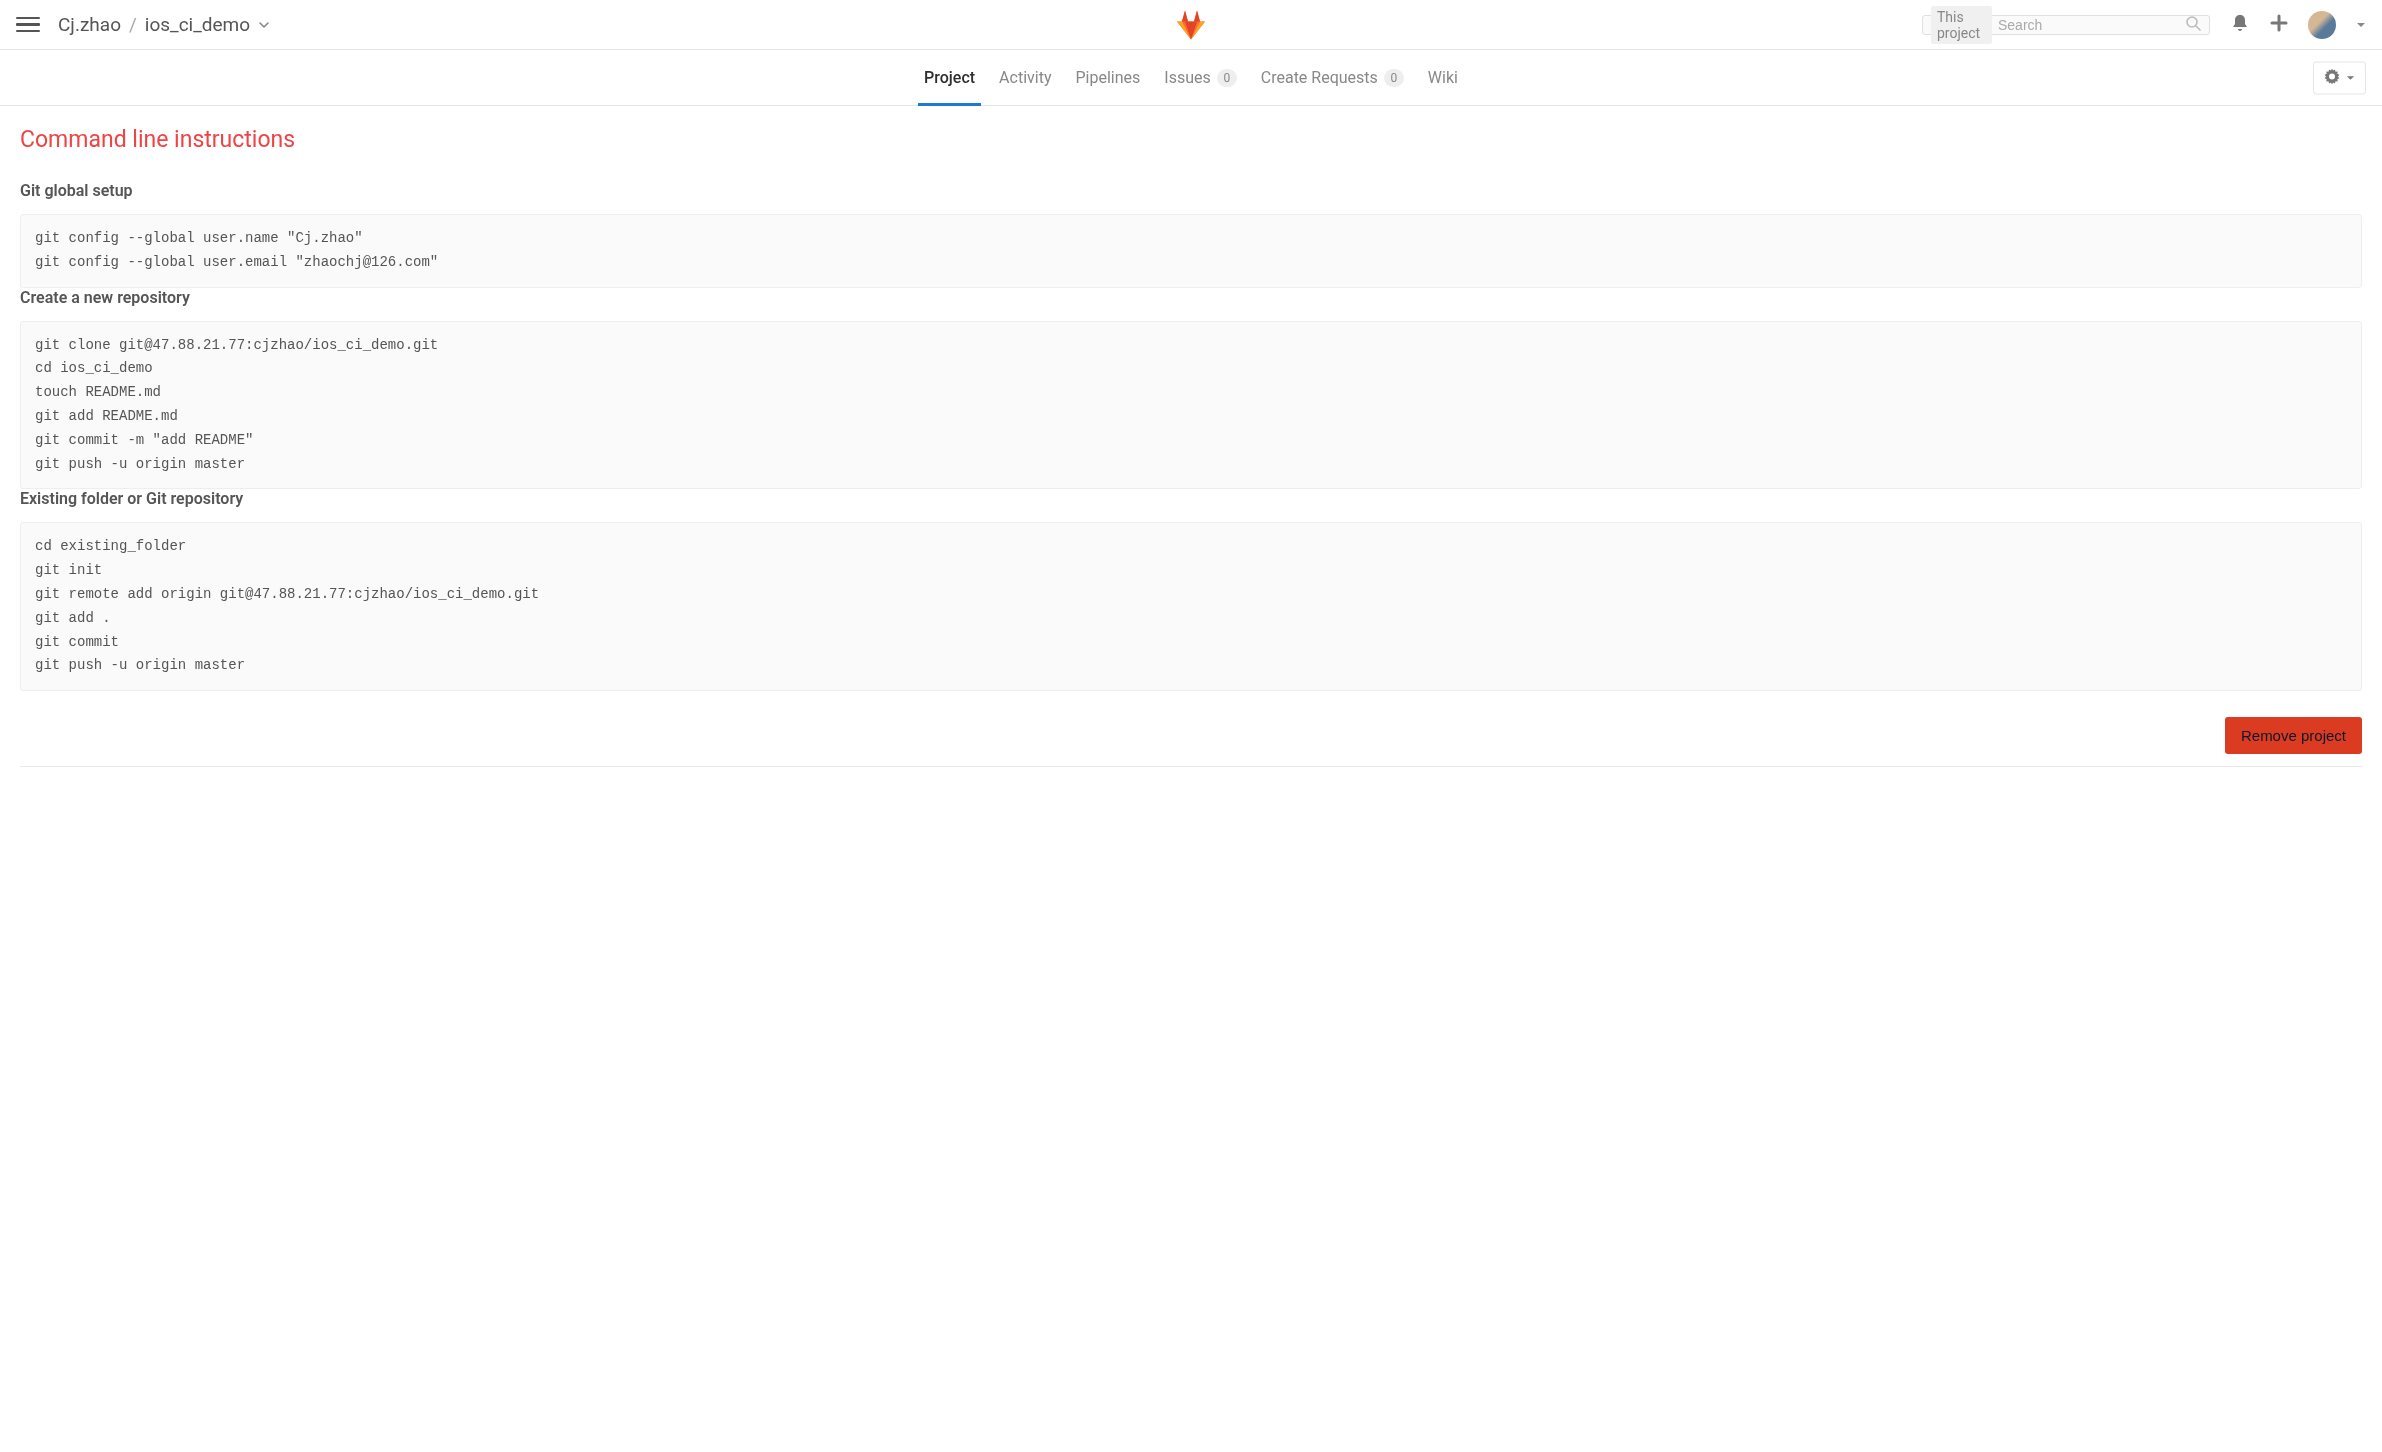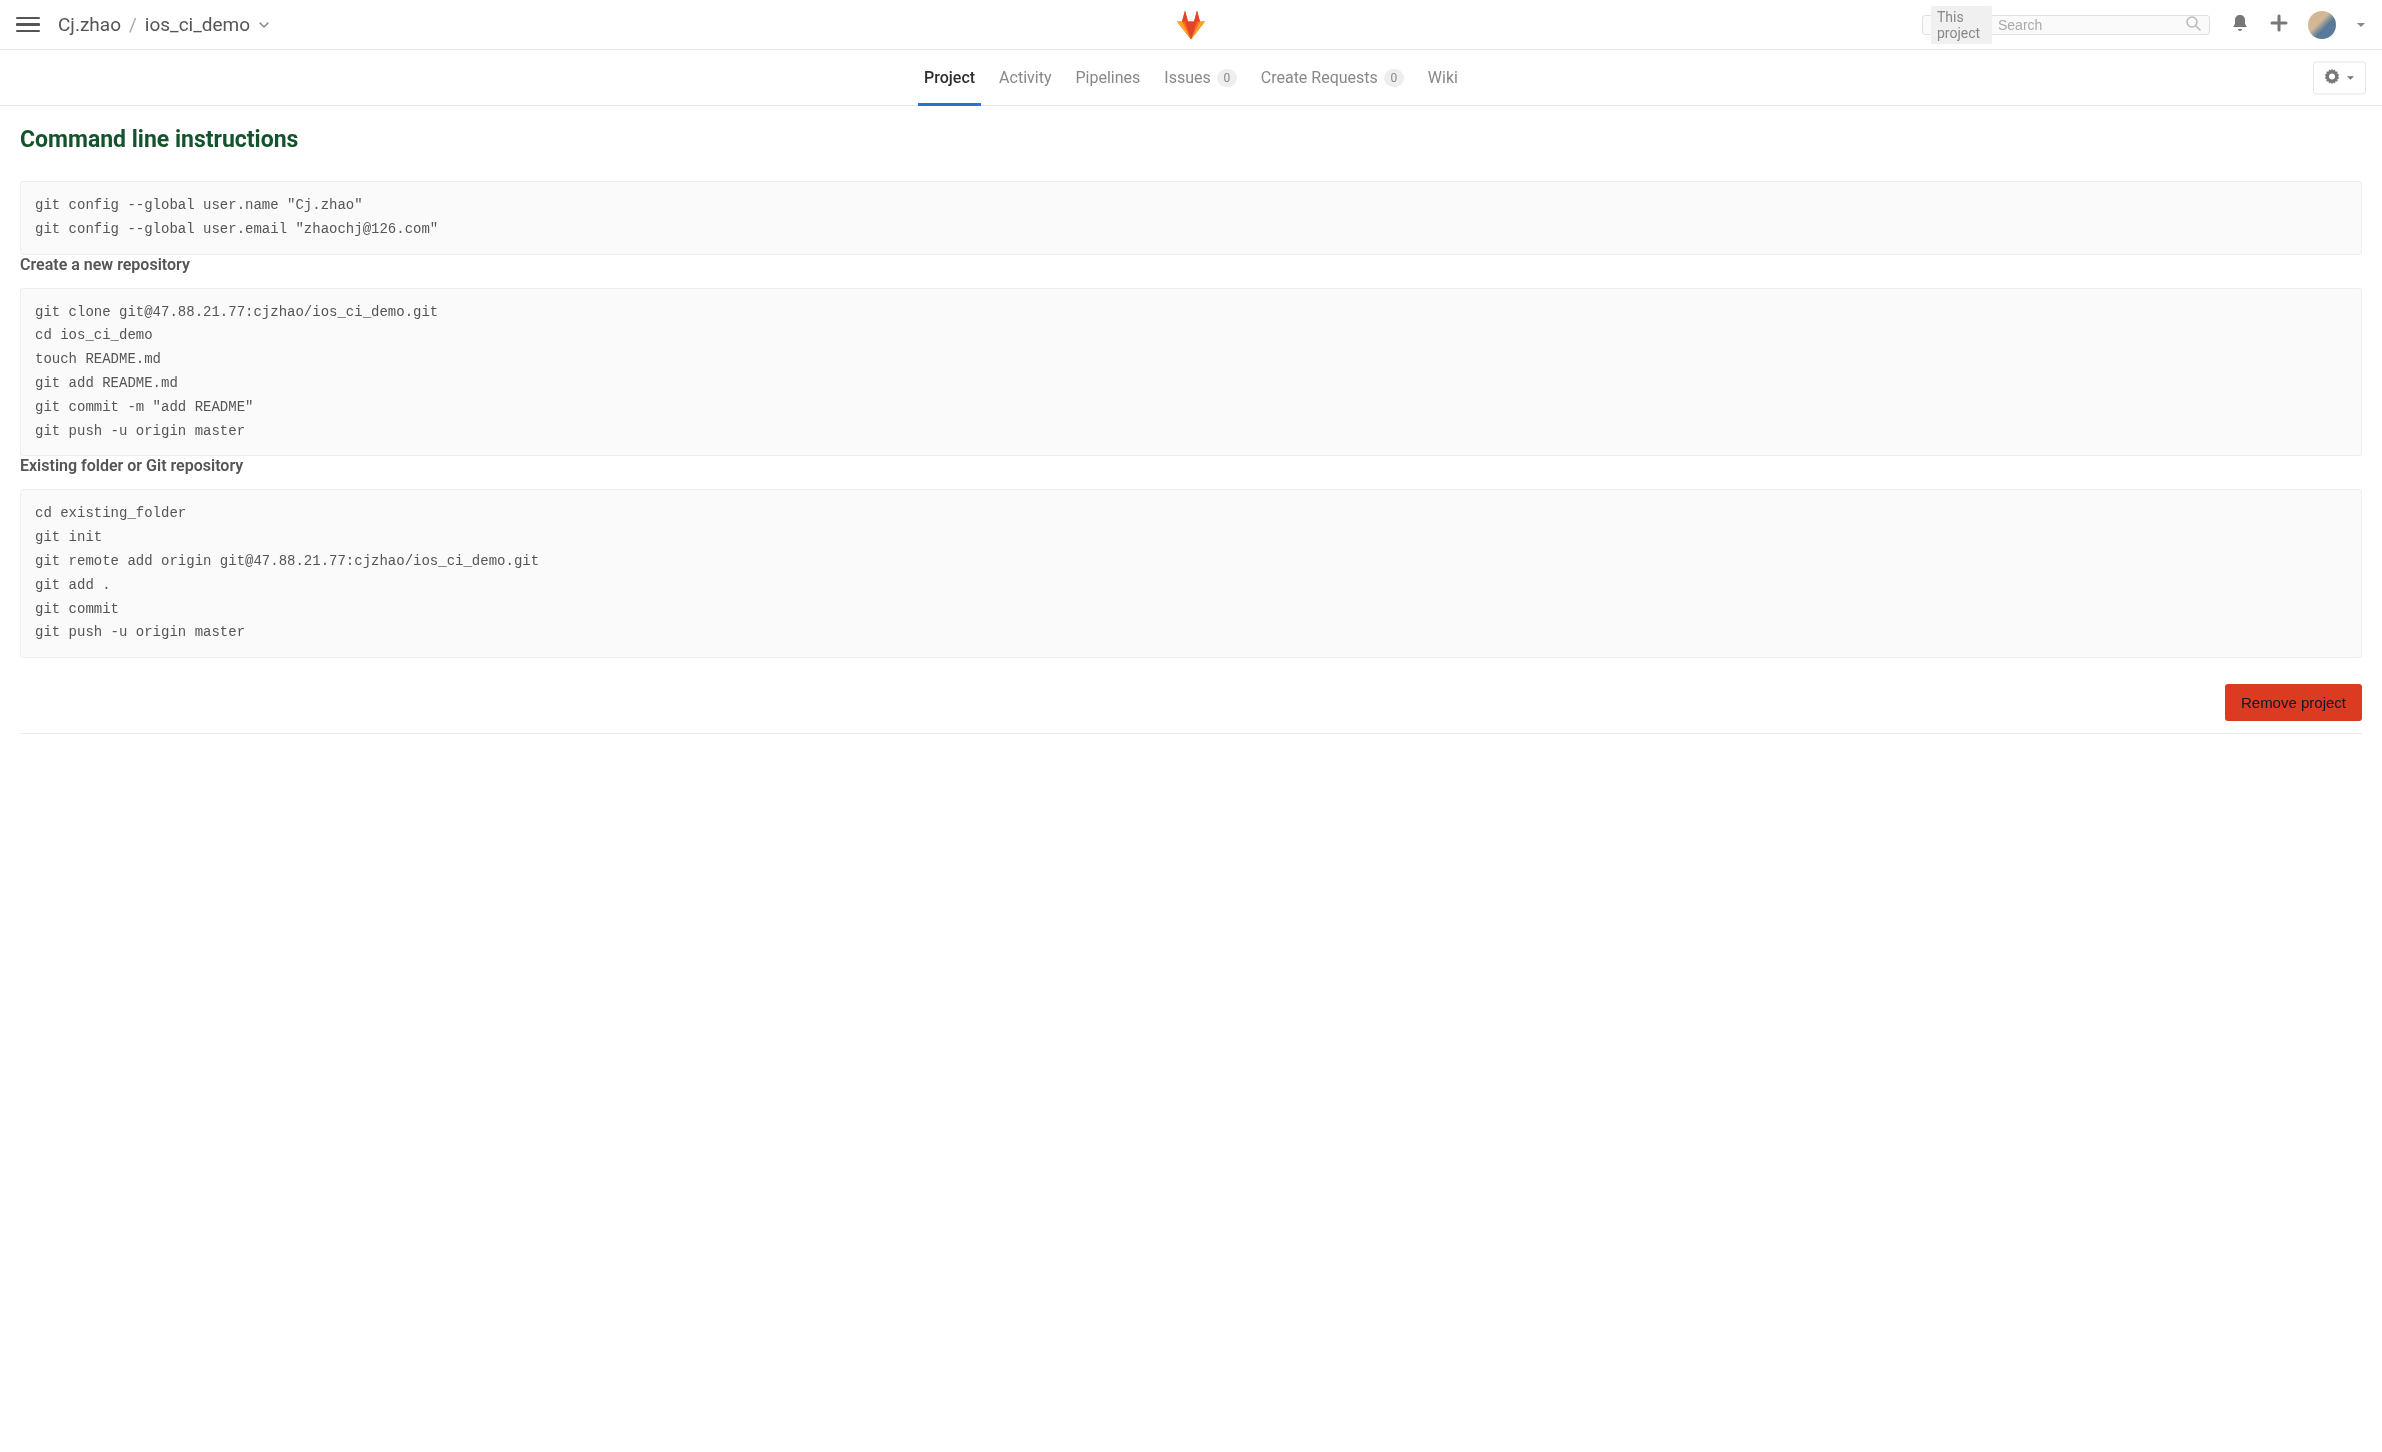--- a/index.html
+++ b/index.html
@@ -156,22 +156,22 @@
       gap: 6px;
       cursor: pointer;
       color: #777;
       background: #fff;
     }
     .content {
       padding: 20px 20px 40px 20px;
     }
     h2.section-title {
       font-size: 23px;
-      font-weight: 700;
-      color: #14532d;
+      font-weight: 400;
+      color: #ef4444;
       margin-bottom: 28px;
     }
     h3.subsection {
       font-size: 16px;
       font-weight: 600;
       color: #555;
       margin-bottom: 14px;
     }
     h3.subsection:first-of-type { margin-top: 0; }
     pre.codeblock {
@@ -300,20 +300,21 @@
       <svg width="9" height="9" viewBox="0 0 10 10">
           <path d="M1 3 L5 7 L9 3" fill="currentColor"></path>
         </svg>
     </span>
   </div>
 </div>
 
 <div class="content">
   <h2 class="section-title">Command line instructions</h2>
 
+  <h3 class="subsection">Git global setup</h3>
   <pre class="codeblock">git config --global user.name "Cj.zhao"
 git config --global user.email "zhaochj@126.com"</pre>
 
   <h3 class="subsection">Create a new repository</h3>
   <pre class="codeblock">git clone git@47.88.21.77:cjzhao/ios_ci_demo.git
 cd ios_ci_demo
 touch README.md
 git add README.md
 git commit -m "add README"
 git push -u origin master</pre>

